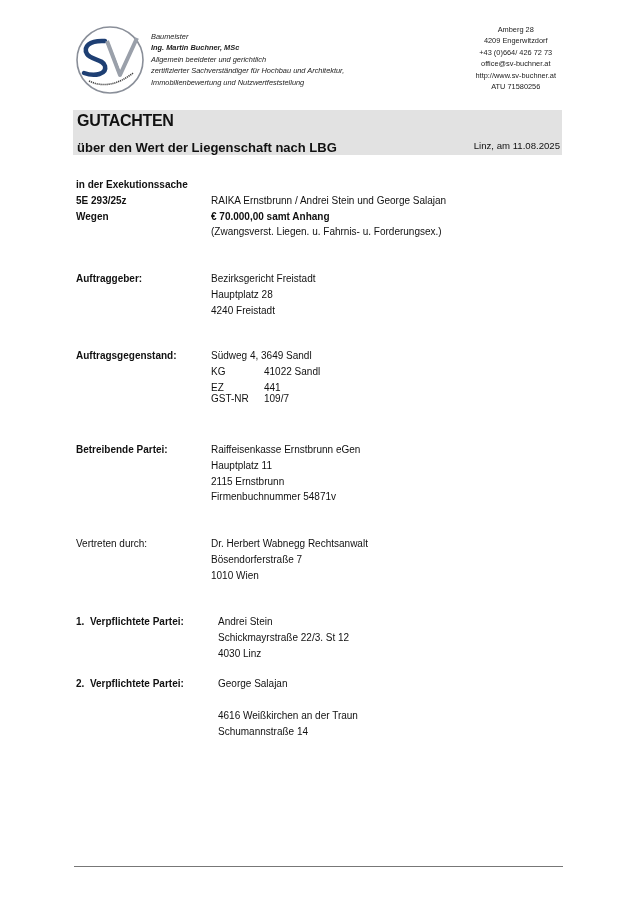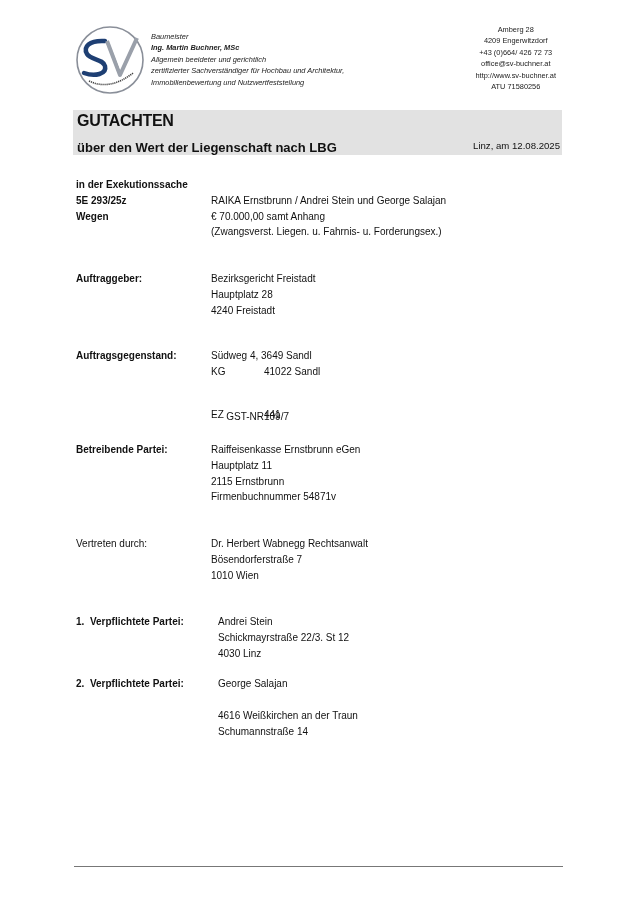--- a/index.html
+++ b/index.html
@@ -48,50 +48,50 @@
   <div>4209 Engerwitzdorf</div>
   <div>+43 (0)664/ 426 72 73</div>
   <div>office@sv-buchner.at</div>
   <div>http://www.sv-buchner.at</div>
   <div>ATU 71580256</div>
 </div>
 
 <div class="band"></div>
 <div class="title">GUTACHTEN</div>
 <div class="subtitle">über den Wert der Liegenschaft nach LBG</div>
-<div class="date">Linz, am 12.08.2025</div>
+<div class="date">Linz, am 11.08.2025</div>
 
 <div class="row" style="top:177px;">
   <div class="lbl" style="top:0;">in der Exekutionssache</div>
   <div class="lbl" style="top:15.8px;">5E 293/25z</div>
   <div class="val" style="top:15.8px;">RAIKA Ernstbrunn / Andrei Stein und George Salajan</div>
   <div class="lbl" style="top:31.6px;text-align:center;">Wegen</div>
-  <div class="val" style="top:31.6px;">€ 70.000,00 samt Anhang</div>
+  <div class="val" style="top:31.6px;font-weight:bold;">€ 70.000,00 samt Anhang</div>
   <div class="val" style="top:47.4px;">(Zwangsverst. Liegen. u. Fahrnis- u. Forderungsex.)</div>
 </div>
 
 <div class="row" style="top:271px;">
   <div class="lbl">Auftraggeber:</div>
   <div class="val" style="top:0;">Bezirksgericht Freistadt</div>
   <div class="val" style="top:15.8px;">Hauptplatz 28</div>
   <div class="val" style="top:31.6px;">4240 Freistadt</div>
 </div>
 
 <div class="row" style="top:348px;">
   <div class="lbl">Auftragsgegenstand:</div>
   <div class="val" style="top:0;">Südweg 4, 3649 Sandl</div>
   <div class="val grid2" style="top:15.8px;">
     <span>KG</span>
     <span>41022 Sandl</span>
   </div>
-  <div class="val grid2" style="top:31.6px;margin-top:27px;">
+  <div class="val grid2" style="top:31.6px;">
     <span>EZ</span>
     <span>441</span>
   </div>
-  <div class="val grid2" style="top:61px;text-align:right;">
+  <div class="val grid2" style="top:43px;">
     <span>GST-NR</span>
     <span>109/7</span>
   </div>
 </div>
 
 <div class="row" style="top:442px;">
   <div class="lbl">Betreibende Partei:</div>
   <div class="val" style="top:0;">Raiffeisenkasse Ernstbrunn eGen</div>
   <div class="val" style="top:15.8px;">Hauptplatz 11</div>
   <div class="val" style="top:31.6px;text-align:right;">2115 Ernstbrunn</div>

